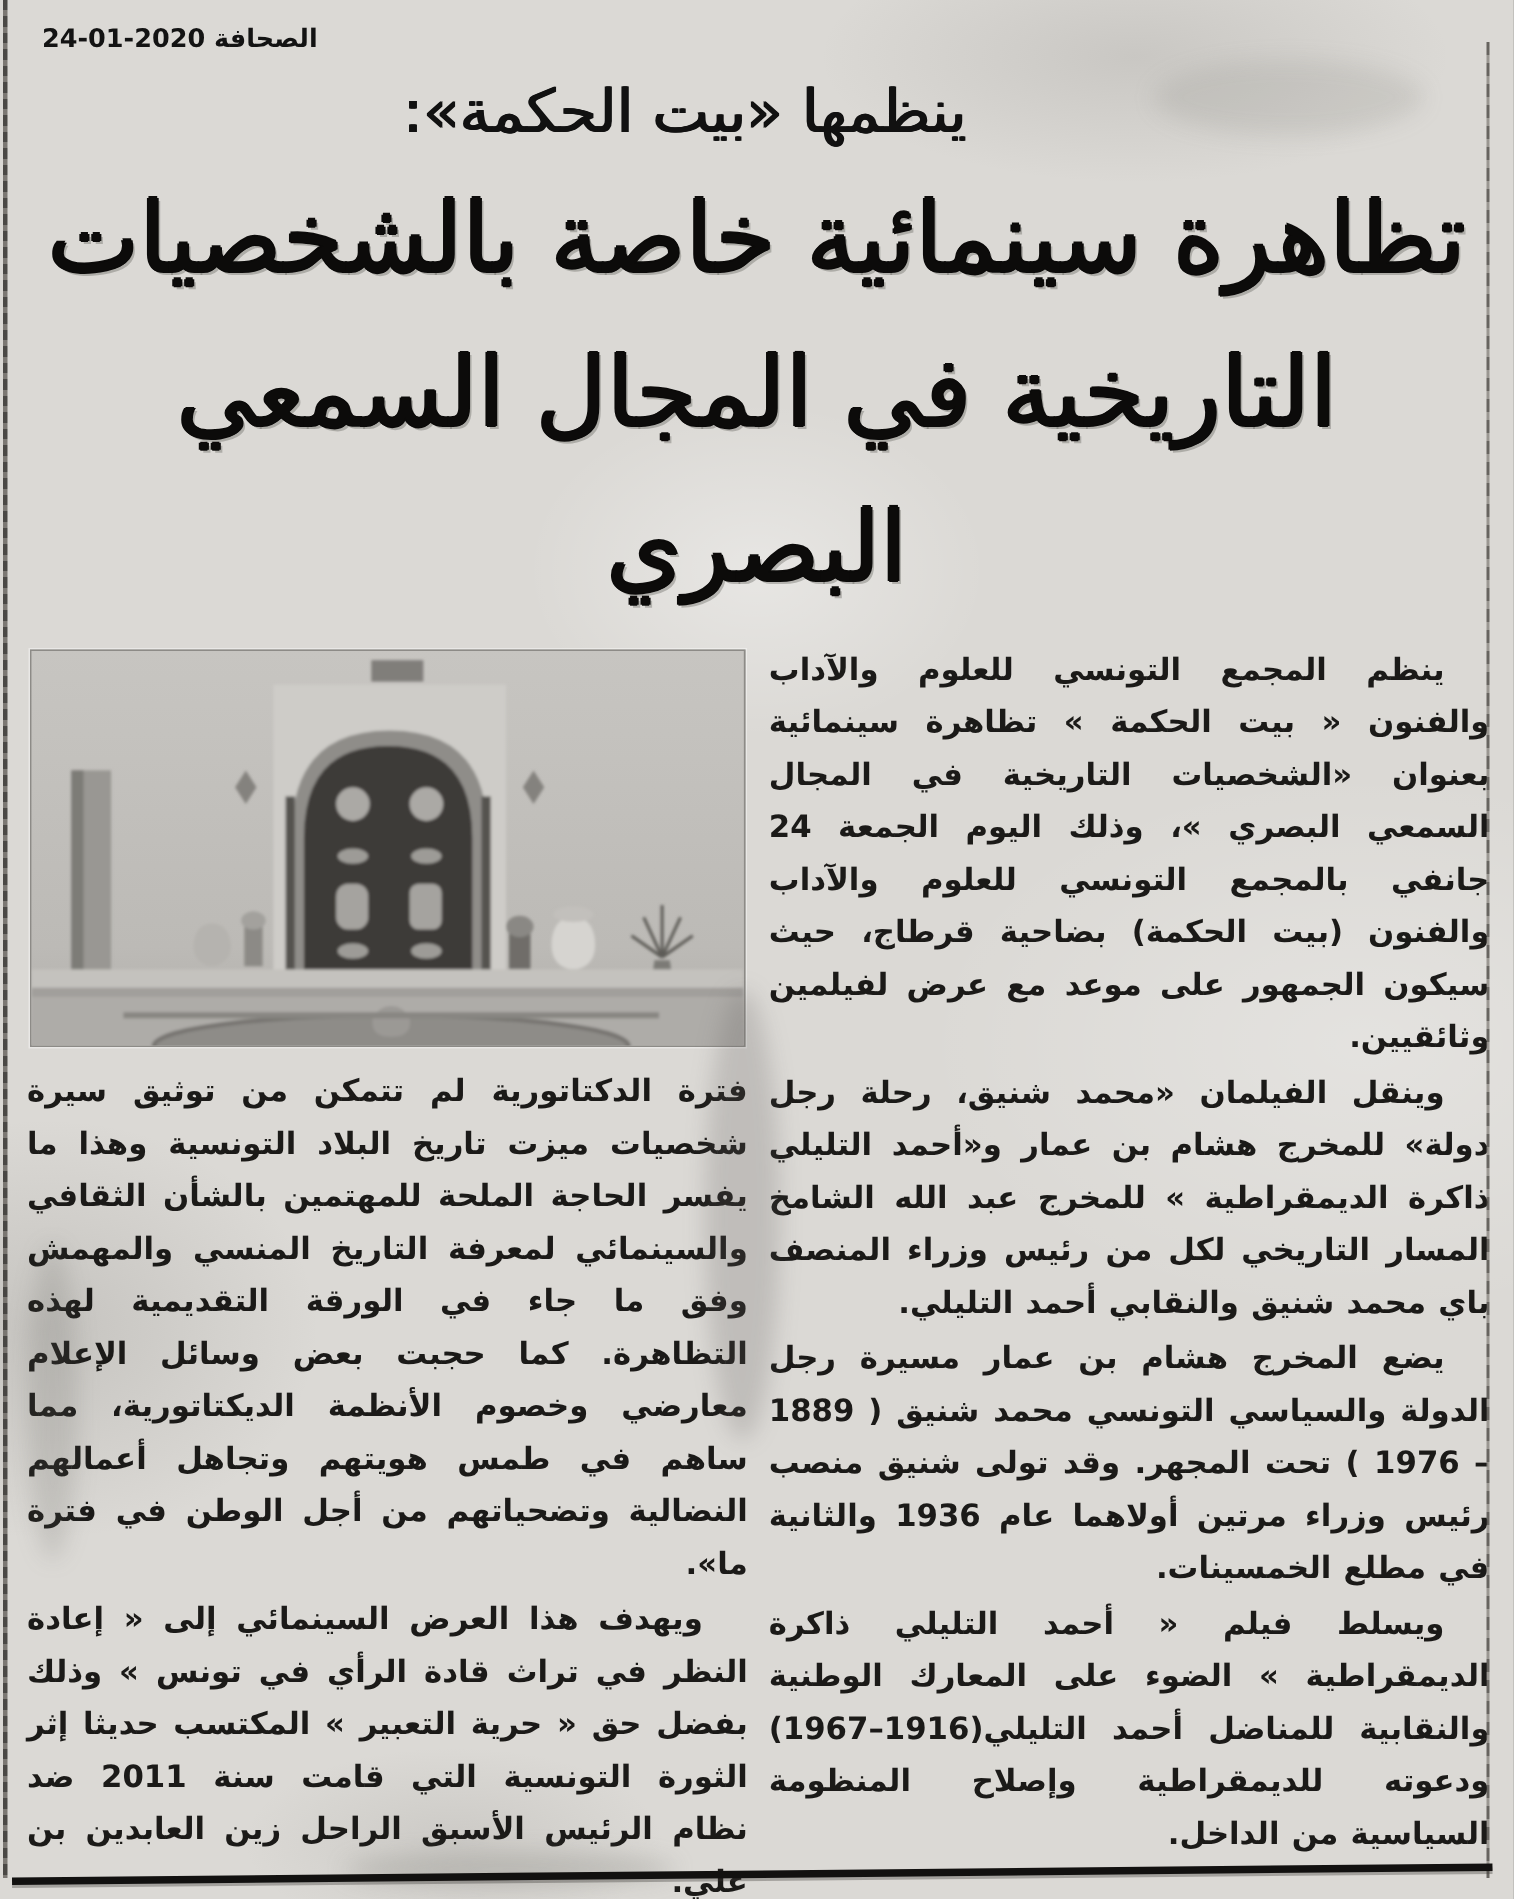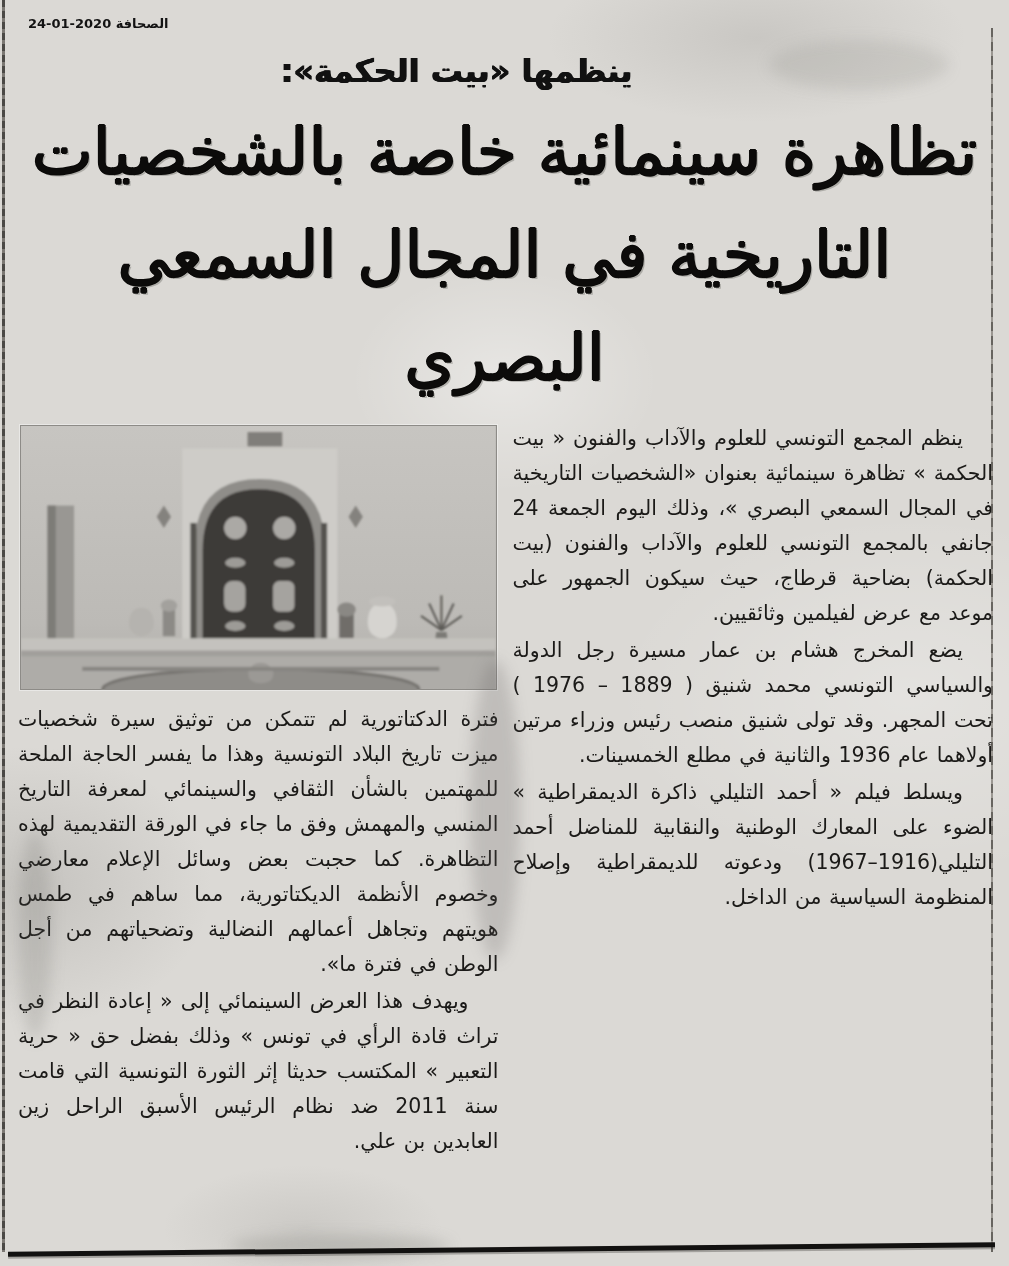--- a/index.html
+++ b/index.html
@@ -40,31 +40,31 @@
     box-shadow:0 2px 0 rgba(60,58,55,.35);
   }
   .smudge{position:absolute;border-radius:50%;filter:blur(7px);pointer-events:none;}
   .smudge1{left:470px;top:660px;width:50px;height:300px;background:rgba(95,93,90,.22);}
   .smudge2{left:18px;top:830px;width:34px;height:210px;background:rgba(100,98,94,.18);}
   .smudge3{right:60px;top:40px;width:180px;height:50px;background:rgba(120,118,114,.15);}
   .smudge4{left:230px;top:1235px;width:220px;height:22px;background:rgba(130,128,124,.3);}
 
   .stamp{
     position:absolute;top:16px;right:auto;left:28px;
-    font-size:13px;font-weight:bold;color:#131313;
+    font-size:17px;font-weight:bold;color:#131313;
     letter-spacing:.2px;direction:rtl;
   }
   .kicker{
     margin:52px 0 0 0;
     text-align:center;
     transform:translateX(-58px); 
   }
   .kicker-inner{
     display:inline-block;
-    font-size:32px;font-weight:bold;color:#111;
+    font-size:40px;font-weight:normal;color:#111;
     text-shadow:.6px 0 currentColor,-.6px 0 currentColor;
     margin-left:20px;
   }
   .headline{
     margin:10px 10px 0 10px;
     text-align:center;
     font-size:65px;line-height:103px;
     font-weight:normal;color:#0c0b0a;
     text-shadow:1px 0 currentColor,-1px 0 currentColor,0 .8px currentColor,0 -.8px currentColor,
                 2px 2px 0 rgba(90,88,84,.35);
@@ -72,21 +72,21 @@
   }
   .main{
     display:flex;gap:14px;
     padding:12px 16px 0 18px;
     height:900px;overflow:hidden;
   }
   .col{flex:1 1 0;min-width:0;}
   .paras .para{
     margin:0 0 2px 0;
     font-size:20.5px;line-height:35px;
-    font-weight:normal;color:#1b1a18;
+    font-weight:bold;color:#1b1a18;
     text-align:justify;
     text-indent:30px;
     word-spacing:1px;
   }
   .col-left .paras .para:first-child{text-indent:0;}
   .photo-wrap{
     margin:4px 2px 12px 2px;
     border:1px solid #8d8b87;
     box-shadow:0 0 0 1px rgba(255,255,255,.4);
     background:#b9b7b3;
@@ -115,20 +115,21 @@
   <h1 class="headline">
     <span>تظاهرة سينمائية خاصة بالشخصيات</span><br>
     <span>التاريخية في المجال السمعي البصري</span>
   </h1>
 
   <div class="main">
 
     <div class="col col-right">
       <div class="paras">
           <p class="para">ينظم المجمع التونسي للعلوم والآداب والفنون « بيت الحكمة » تظاهرة سينمائية بعنوان «الشخصيات التاريخية في المجال السمعي البصري »، وذلك اليوم الجمعة 24 جانفي بالمجمع التونسي للعلوم والآداب والفنون (بيت الحكمة) بضاحية قرطاج، حيث سيكون الجمهور على موعد مع عرض لفيلمين وثائقيين.</p>
+          <p class="para">وينقل الفيلمان «محمد شنيق، رحلة رجل دولة» للمخرج هشام بن عمار و«أحمد التليلي ذاكرة الديمقراطية » للمخرج عبد الله الشامخ المسار التاريخي لكل من رئيس وزراء المنصف باي محمد شنيق والنقابي أحمد التليلي.</p>
           <p class="para">يضع المخرج هشام بن عمار مسيرة رجل الدولة والسياسي التونسي محمد شنيق ( 1889 – 1976 ) تحت المجهر. وقد تولى شنيق منصب رئيس وزراء مرتين أولاهما عام 1936 والثانية في مطلع الخمسينات.</p>
           <p class="para">ويسلط فيلم « أحمد التليلي ذاكرة الديمقراطية » الضوء على المعارك الوطنية والنقابية للمناضل أحمد التليلي(1916–1967) ودعوته للديمقراطية وإصلاح المنظومة السياسية من الداخل.</p>
         </div>
     </div>
 
     <div class="col col-left">
       <div class="photo-wrap">
         <svg viewBox="0 0 465 258" aria-hidden="true">
           <defs>
             <linearGradient id="wall" x1="0" y1="0" x2="0" y2="1">

